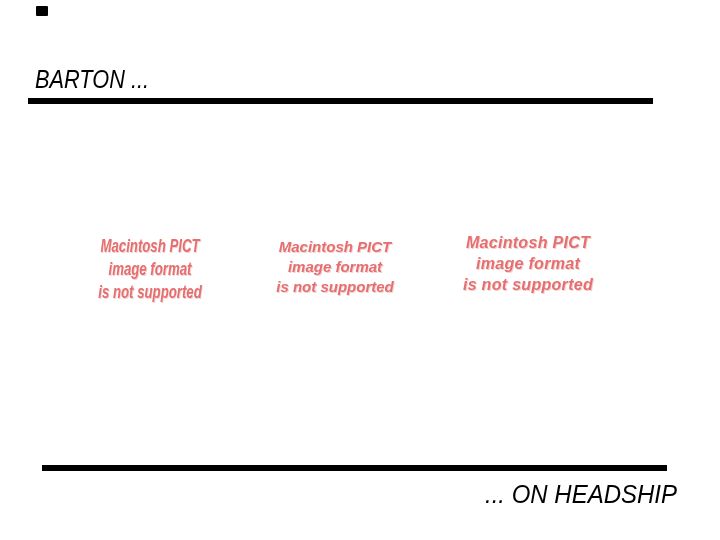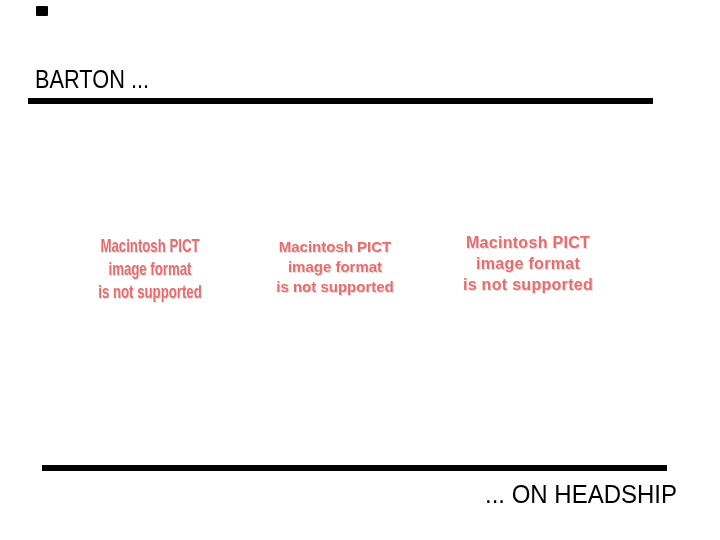--- a/index.html
+++ b/index.html
@@ -11,20 +11,21 @@
     width: 720px;
     height: 540px;
     overflow: hidden;
     font-family: "Liberation Sans", sans-serif;
   }
   .slide {
     position: relative;
     width: 720px;
     height: 540px;
     background: #ffffff;
+    font-style: italic;
   }
   .corner-mark {
     position: absolute;
     left: 36px;
     top: 6px;
     width: 12px;
     height: 10px;
     background: #000000;
     border-radius: 1px;
   }

